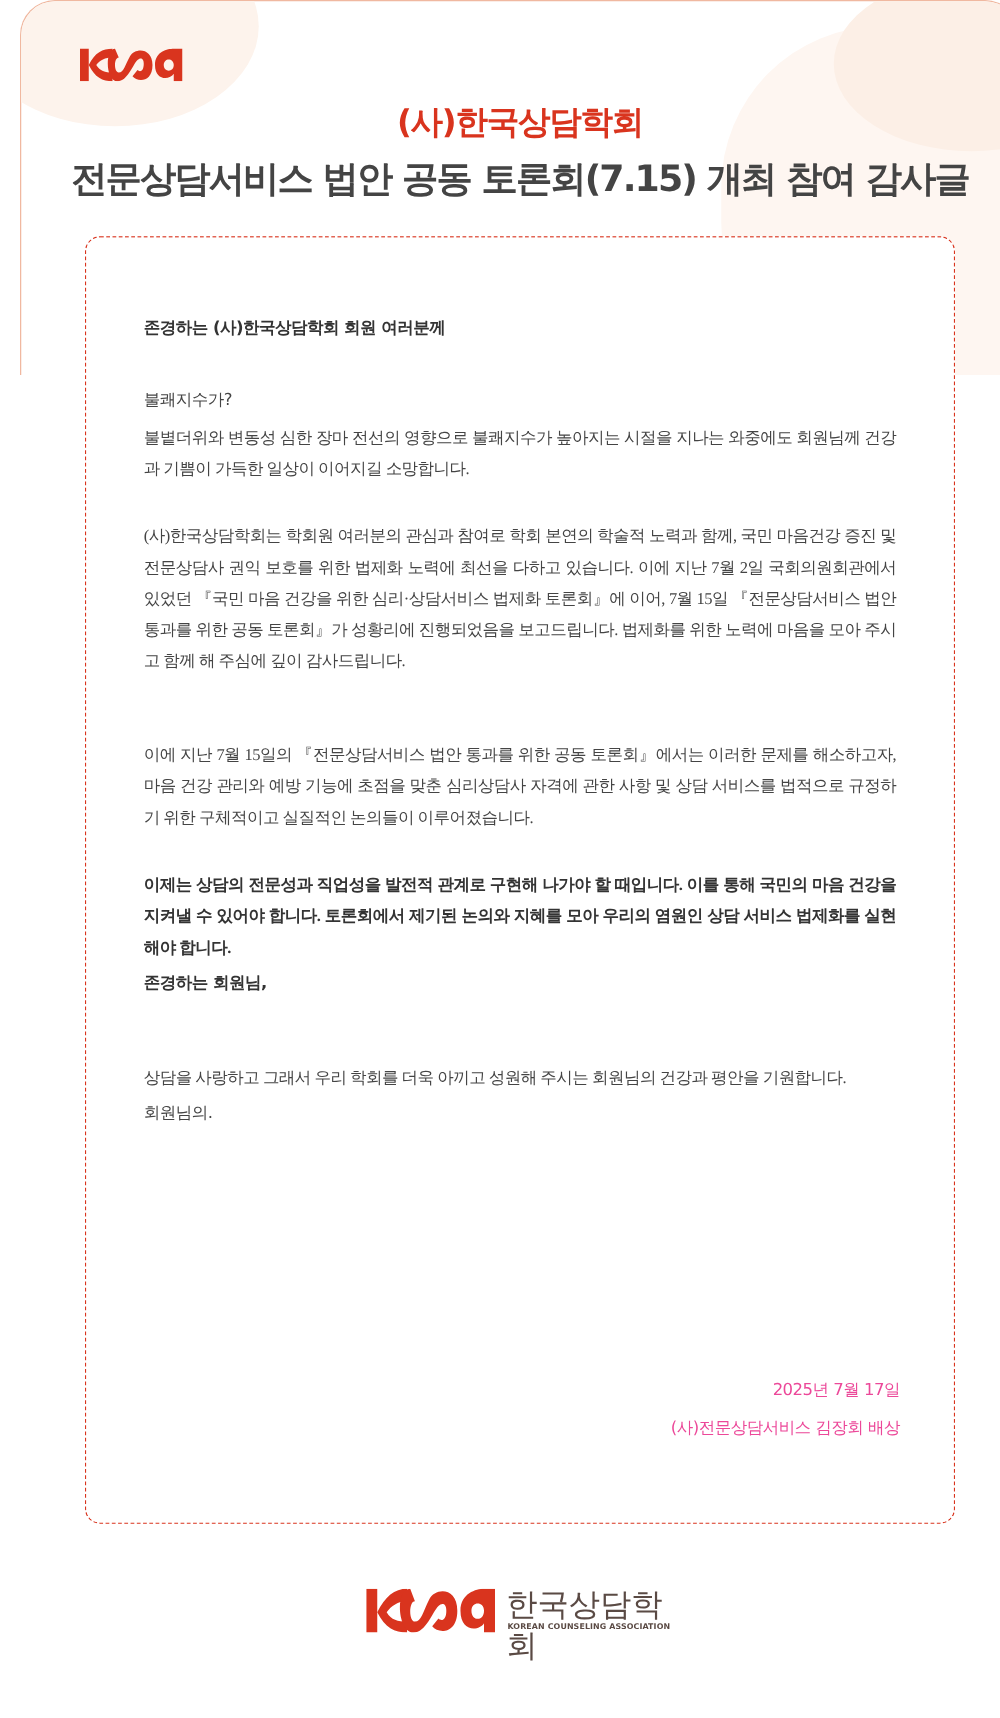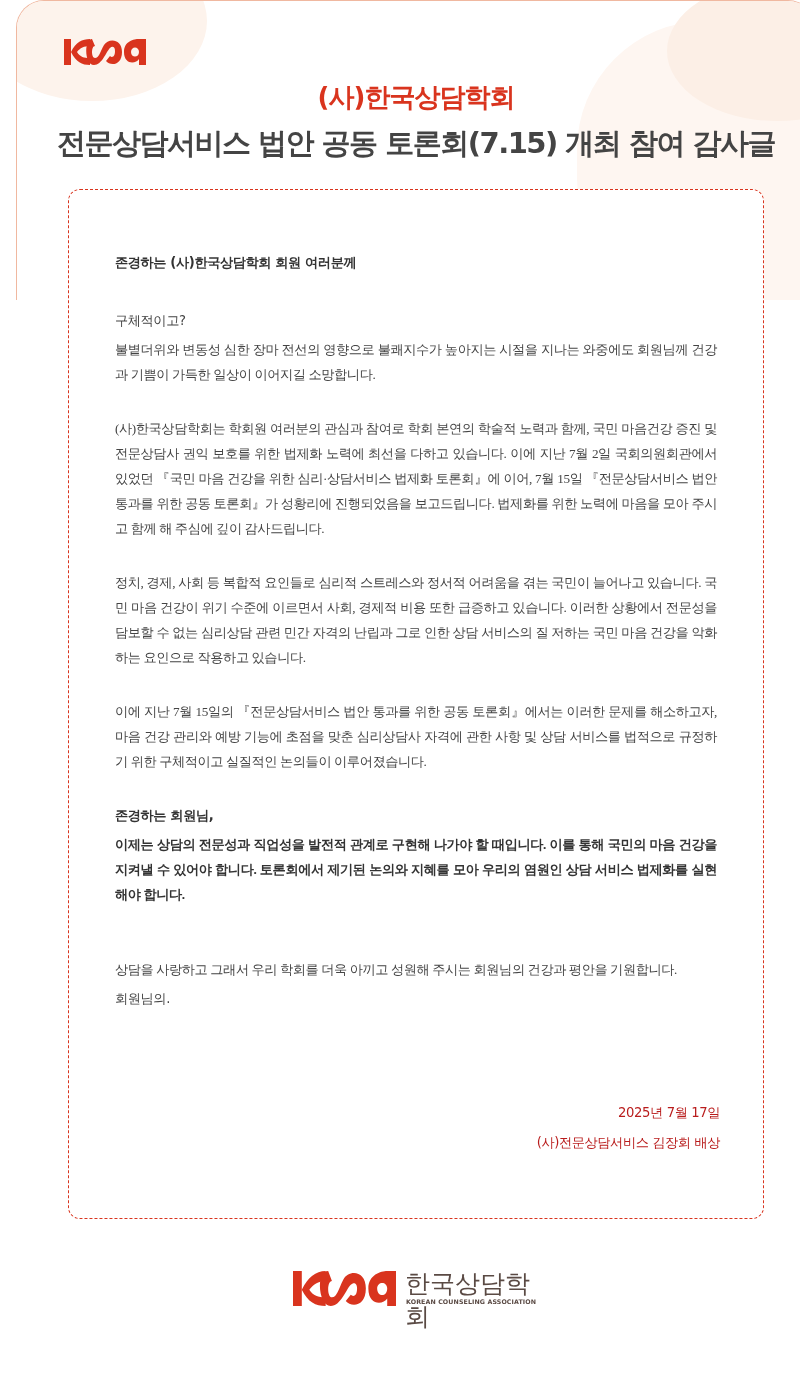--- a/index.html
+++ b/index.html
@@ -37,21 +37,21 @@
     }
 
     .letter-content { position: absolute; left: 95px; top: 246px; width: 610px; font-size: 13.2px; line-height: 25px; color: #444444; letter-spacing: -0.4px; }
     .letter-content p { margin: 4px; }
     .salutation { font-weight: bold; color: #333333; }
     .gap-after-sal { height: 25px; }
     .para-gap { height: 21px; }
     .justify { text-align: justify; text-align-last: left; font-family: Liberation Serif, serif; }
     .bold-para { font-weight: bold; color: #333333; }
 
-    .signature { position: absolute; right: 96px; top: 1098px; text-align: right; font-size: 13.2px; line-height: 30px; color: #b91c1c; letter-spacing: -0.4px; }
+    .signature { position: absolute; right: 96px; top: 1098px; text-align: right; font-size: 13.2px; line-height: 30px; color: #ec4899; letter-spacing: -0.4px; }
 
     .footer-logo { position: absolute; left: 277px; top: 1268px; width: 250px; height: 40px; padding-left: 28px; }
     .footer-mark { position: absolute; left: 0; top: 3px; width: 103px; height: 35px; }
     .footer-ko { position: absolute; left: 112px; top: -1px; font-size: 25px; color: #5a4a44; letter-spacing: 0px; font-weight: normal; }
     .footer-en { position: absolute; left: 113px; top: 30px; font-size: 6.3px; color: #5a4a44; letter-spacing: 0.1px; font-weight: bold; white-space: nowrap; }
   </style>
 </head>
 <body>
 
 <div class="page">
@@ -71,35 +71,34 @@
 
   <div class="org-title">(사)한국상담학회</div>
   <div class="main-title">전문상담서비스 법안 공동 토론회(7.15) 개최 참여 감사글</div>
 
   <div class="letter-box"></div>
 
   <div class="letter-content">
     <p class="salutation">존경하는 (사)한국상담학회 회원 여러분께</p>
     <div class="gap-after-sal"></div>
 
-    <p>구체적이고?</p>
+    <p>불쾌지수가?</p>
     <p class="justify">불볕더위와 변동성 심한 장마 전선의 영향으로 불쾌지수가 높아지는 시절을 지나는 와중에도 회원님께 건강과 기쁨이 가득한 일상이 이어지길 소망합니다.</p>
     <div class="para-gap"></div>
 
     <p class="justify">(사)한국상담학회는 학회원 여러분의 관심과 참여로 학회 본연의 학술적 노력과 함께, 국민 마음건강 증진 및 전문상담사 권익 보호를 위한 법제화 노력에 최선을 다하고 있습니다. 이에 지난 7월 2일 국회의원회관에서 있었던 『국민 마음 건강을 위한 심리·상담서비스 법제화 토론회』에 이어, 7월 15일 『전문상담서비스 법안 통과를 위한 공동 토론회』가 성황리에 진행되었음을 보고드립니다. 법제화를 위한 노력에 마음을 모아 주시고 함께 해 주심에 깊이 감사드립니다.</p>
     <div class="para-gap"></div>
 
-    <p class="justify">정치, 경제, 사회 등 복합적 요인들로 심리적 스트레스와 정서적 어려움을 겪는 국민이 늘어나고 있습니다. 국민 마음 건강이 위기 수준에 이르면서 사회, 경제적 비용 또한 급증하고 있습니다. 이러한 상황에서 전문성을 담보할 수 없는 심리상담 관련 민간 자격의 난립과 그로 인한 상담 서비스의 질 저하는 국민 마음 건강을 악화하는 요인으로 작용하고 있습니다.</p>
     <div class="para-gap"></div>
 
     <p class="justify">이에 지난 7월 15일의 『전문상담서비스 법안 통과를 위한 공동 토론회』에서는 이러한 문제를 해소하고자, 마음 건강 관리와 예방 기능에 초점을 맞춘 심리상담사 자격에 관한 사항 및 상담 서비스를 법적으로 규정하기 위한 구체적이고 실질적인 논의들이 이루어졌습니다.</p>
     <div class="para-gap"></div>
 
+    <p class="bold-para justify">이제는 상담의 전문성과 직업성을 발전적 관계로 구현해 나가야 할 때입니다. 이를 통해 국민의 마음 건강을 지켜낼 수 있어야 합니다. 토론회에서 제기된 논의와 지혜를 모아 우리의 염원인 상담 서비스 법제화를 실현해야 합니다.</p>
     <p class="bold-para">존경하는 회원님,</p>
-    <p class="bold-para justify">이제는 상담의 전문성과 직업성을 발전적 관계로 구현해 나가야 할 때입니다. 이를 통해 국민의 마음 건강을 지켜낼 수 있어야 합니다. 토론회에서 제기된 논의와 지혜를 모아 우리의 염원인 상담 서비스 법제화를 실현해야 합니다.</p>
     <div class="para-gap"></div>
 
     <div class="para-gap"></div>
 
     <p class="justify">상담을 사랑하고 그래서 우리 학회를 더욱 아끼고 성원해 주시는 회원님의 건강과 평안을 기원합니다.</p>
     <p>회원님의.</p>
   </div>
 
   <div class="signature">
     <div>2025년 7월 17일</div>

